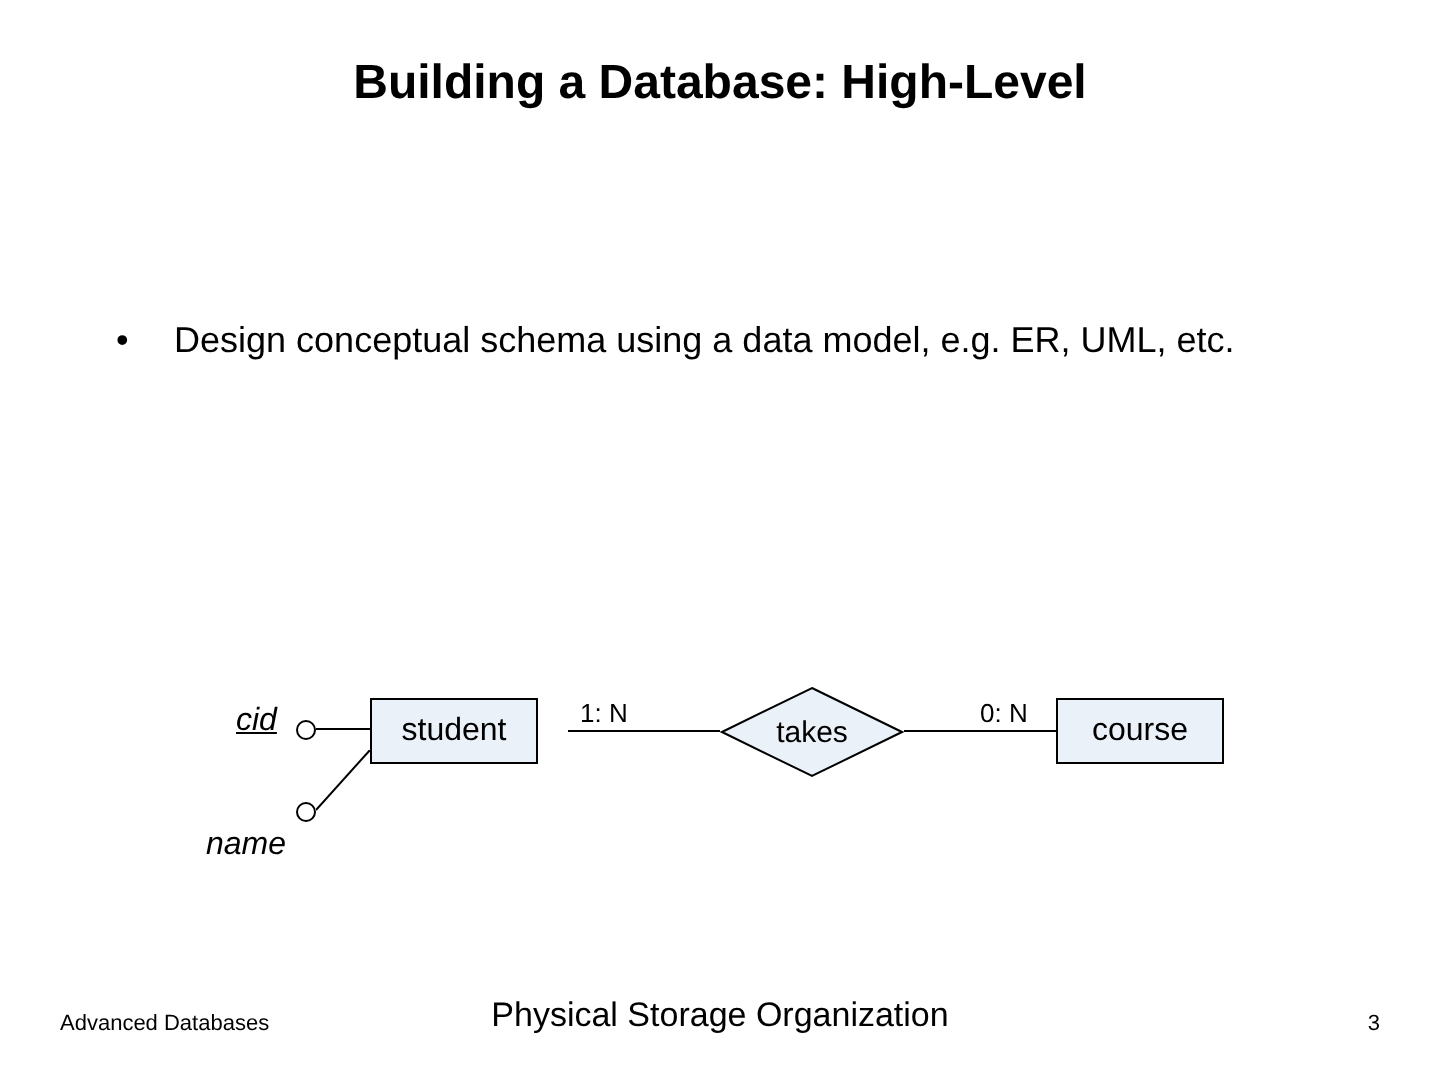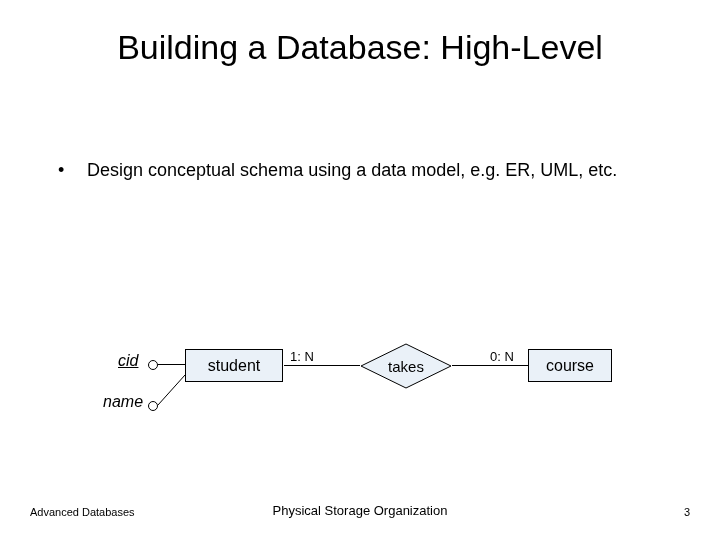--- a/index.html
+++ b/index.html
@@ -16,22 +16,22 @@
     position: relative;
     width: 720px;
     height: 540px;
   }
   .title {
     position: absolute;
     top: 28px;
     left: 0;
     width: 720px;
     text-align: center;
-    font-size: 34px;
-    font-weight: 400;
+    font-size: 24px;
+    font-weight: 700;
   }
   .bullet-row {
     position: absolute;
     top: 110px;
     left: 58px;
     right: 40px;
     font-size: 18px;
     line-height: 1.35;
     margin-top: 48px;
   }
@@ -109,21 +109,21 @@
     left: 30px;
     font-size: 11px;
     margin-top: 21px;
   }
   .footer-center {
     position: absolute;
     bottom: 22px;
     left: 0;
     width: 720px;
     text-align: center;
-    font-size: 13px;
+    font-size: 17px;
   }
   .footer-right {
     position: absolute;
     bottom: 22px;
     right: 30px;
     font-size: 11px;
   }
 </style>
 </head>
 <body>
@@ -136,28 +136,28 @@
     <span class="bullet-dot">•</span>
     <span class="bullet-text">Design conceptual schema using a data model, e.g. ER, UML, etc.</span>
   </div>
 
   <div class="er">
 
     <div class="attr-label underline" style="top:352px; left:118px;">cid</div>
     <div class="attr-circle" style="top:360px; left:148px;"></div>
     <div class="conn" style="top:364px; left:158px; width:27px;"></div>
 
-    <div class="attr-label" style="top:393px; left:103px;">name</div>
+    <div class="attr-label" style="top:414px; left:103px;">name</div>
     <div class="attr-circle" style="top:401px; left:148px;"></div>
 
     <svg style="position:absolute; top:375px; left:158px; width:30px; height:32px;">
       <line x1="0" y1="30" x2="27" y2="0" stroke="#000" stroke-width="1"></line>
     </svg>
 
-    <div class="entity-box" style="top:349px; left:185px; width:98px; height:33px;">
+    <div class="entity-box" style="top:349px; left:185px; width:84px; height:33px;">
       <span>student</span>
     </div>
 
     <div class="conn" style="top:365px; left:284px; width:76px;"></div>
     <div class="card-label" style="top:349px; left:290px;">1: N</div>
 
     <div class="diamond" style="top:343px; left:360px;">
       <svg width="92" height="46">
         <polygon points="46,1 91,23 46,45 1,23" fill="#eaf1f8" stroke="#000" stroke-width="1"></polygon>
       </svg>

